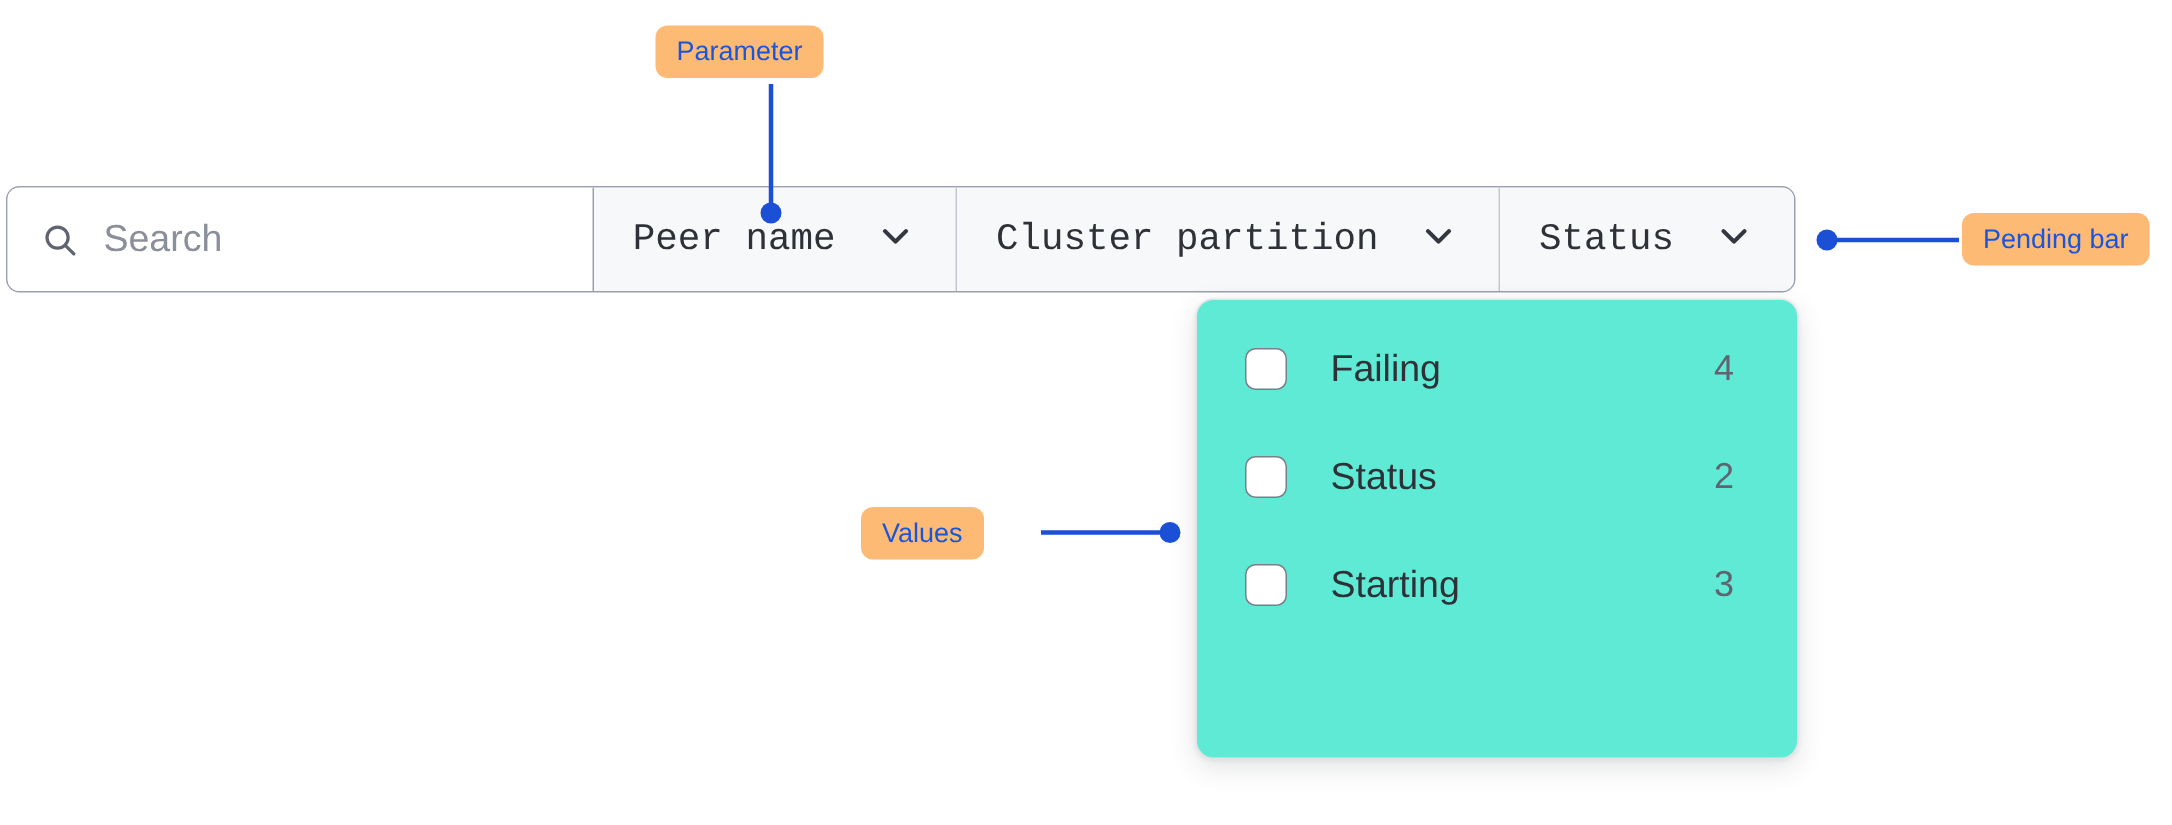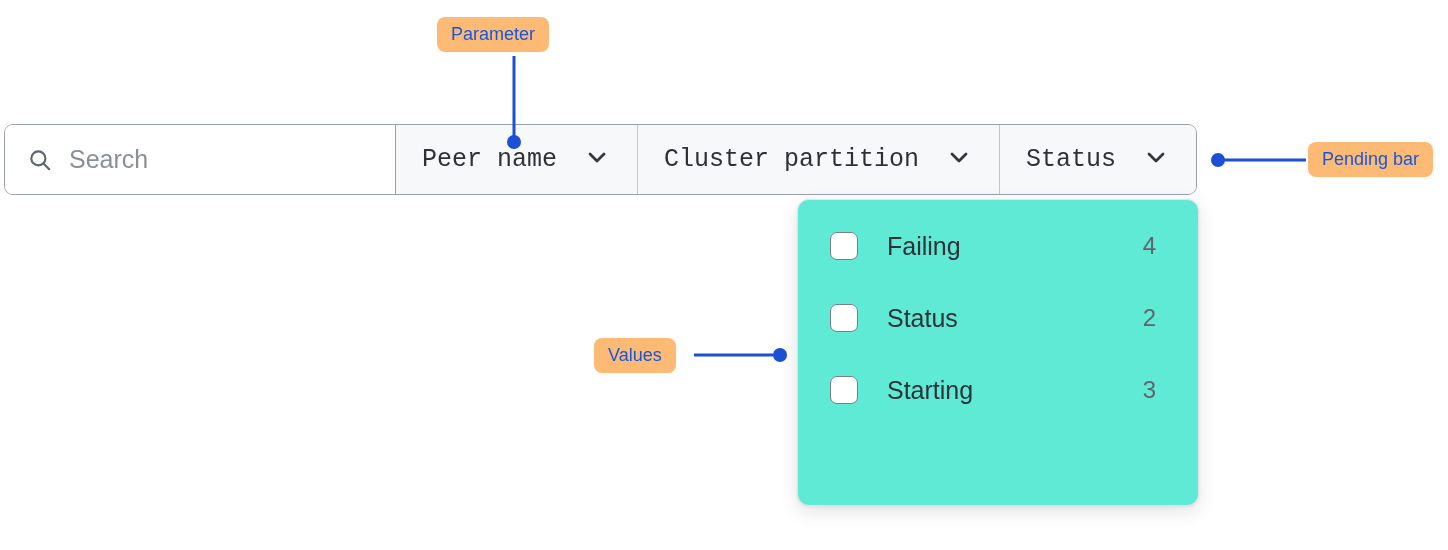--- a/index.html
+++ b/index.html
@@ -129,21 +129,21 @@
     background: #fdba74;
     color: #1a56db;
     font-size: 18px;
     border-radius: 8px;
     padding: 7px 14px;
     white-space: nowrap;
     box-sizing: border-box;
   }
   .anno-chip.parameter { left: 437px; top: 17px; }
   .anno-chip.filterbar { left: 1308px; top: 142px; }
-  .anno-chip.values    { left: 594px; top: 338px; }
+  .anno-chip.values    { left: 574px; top: 338px; }
 
   .anno-svg {
     position: absolute;
     left: 0; top: 0;
     width: 1448px; height: 550px;
     pointer-events: none;
   }
 </style>
 </head>
 <body>

